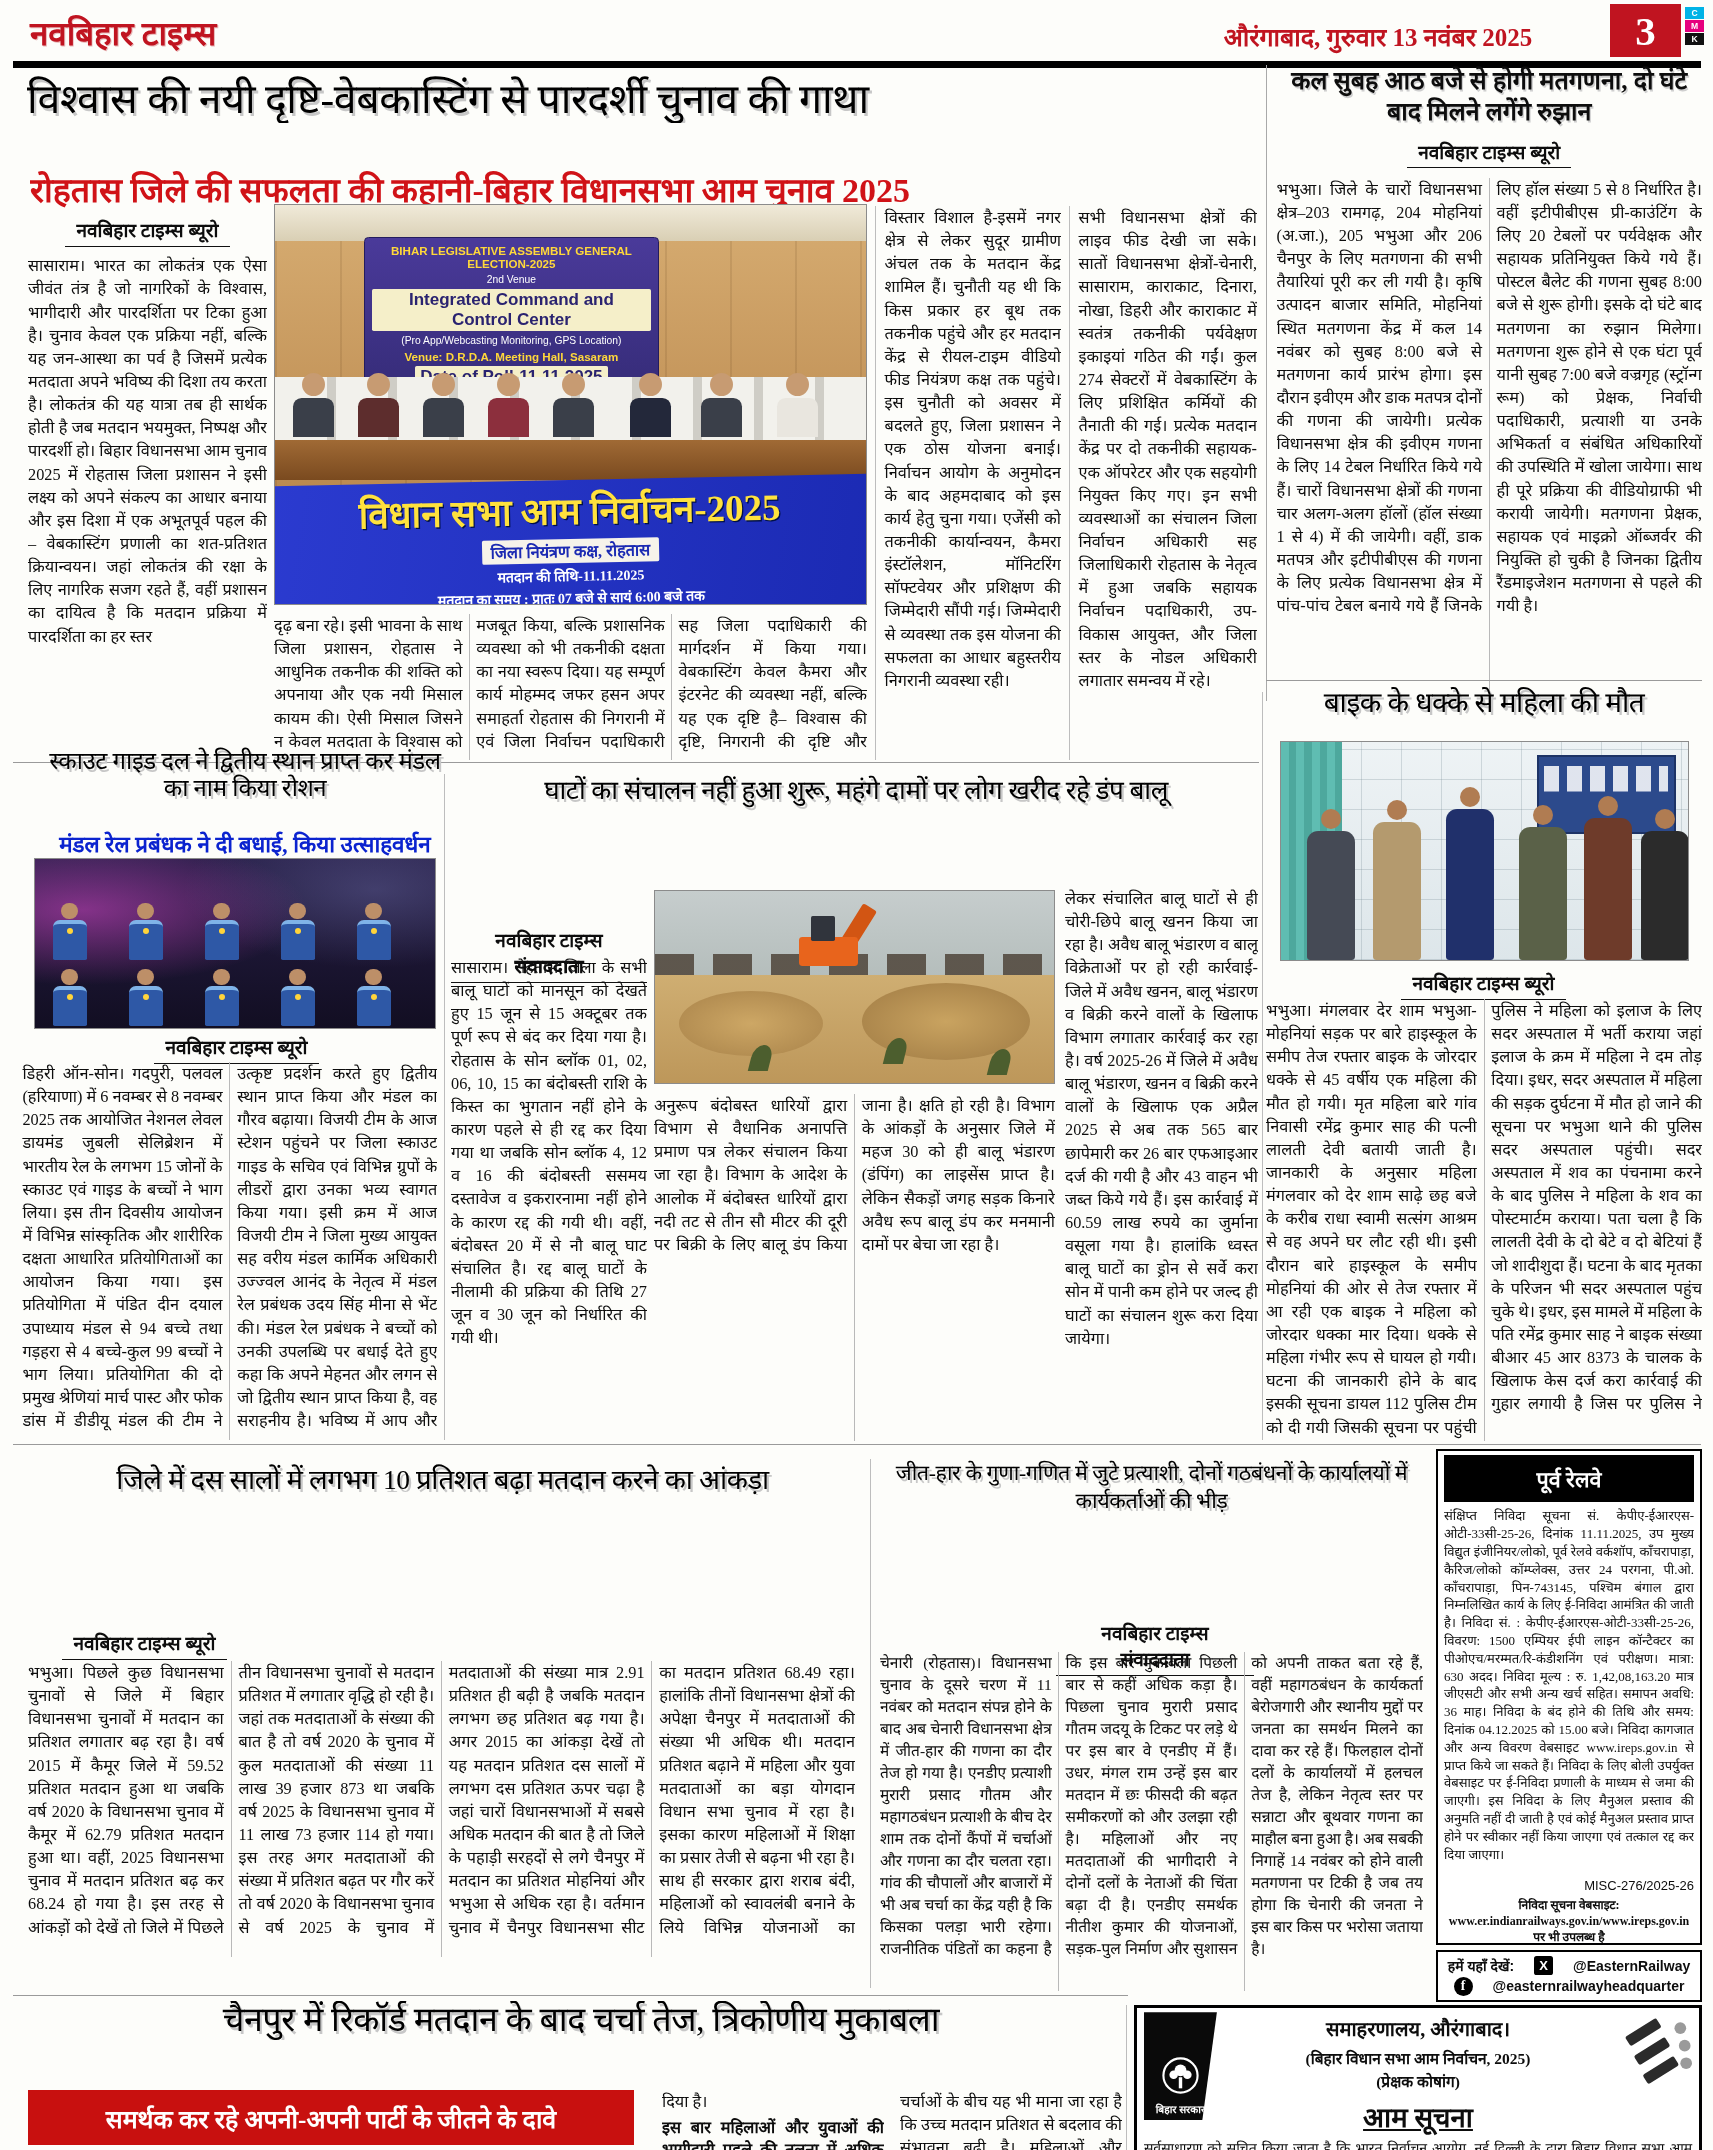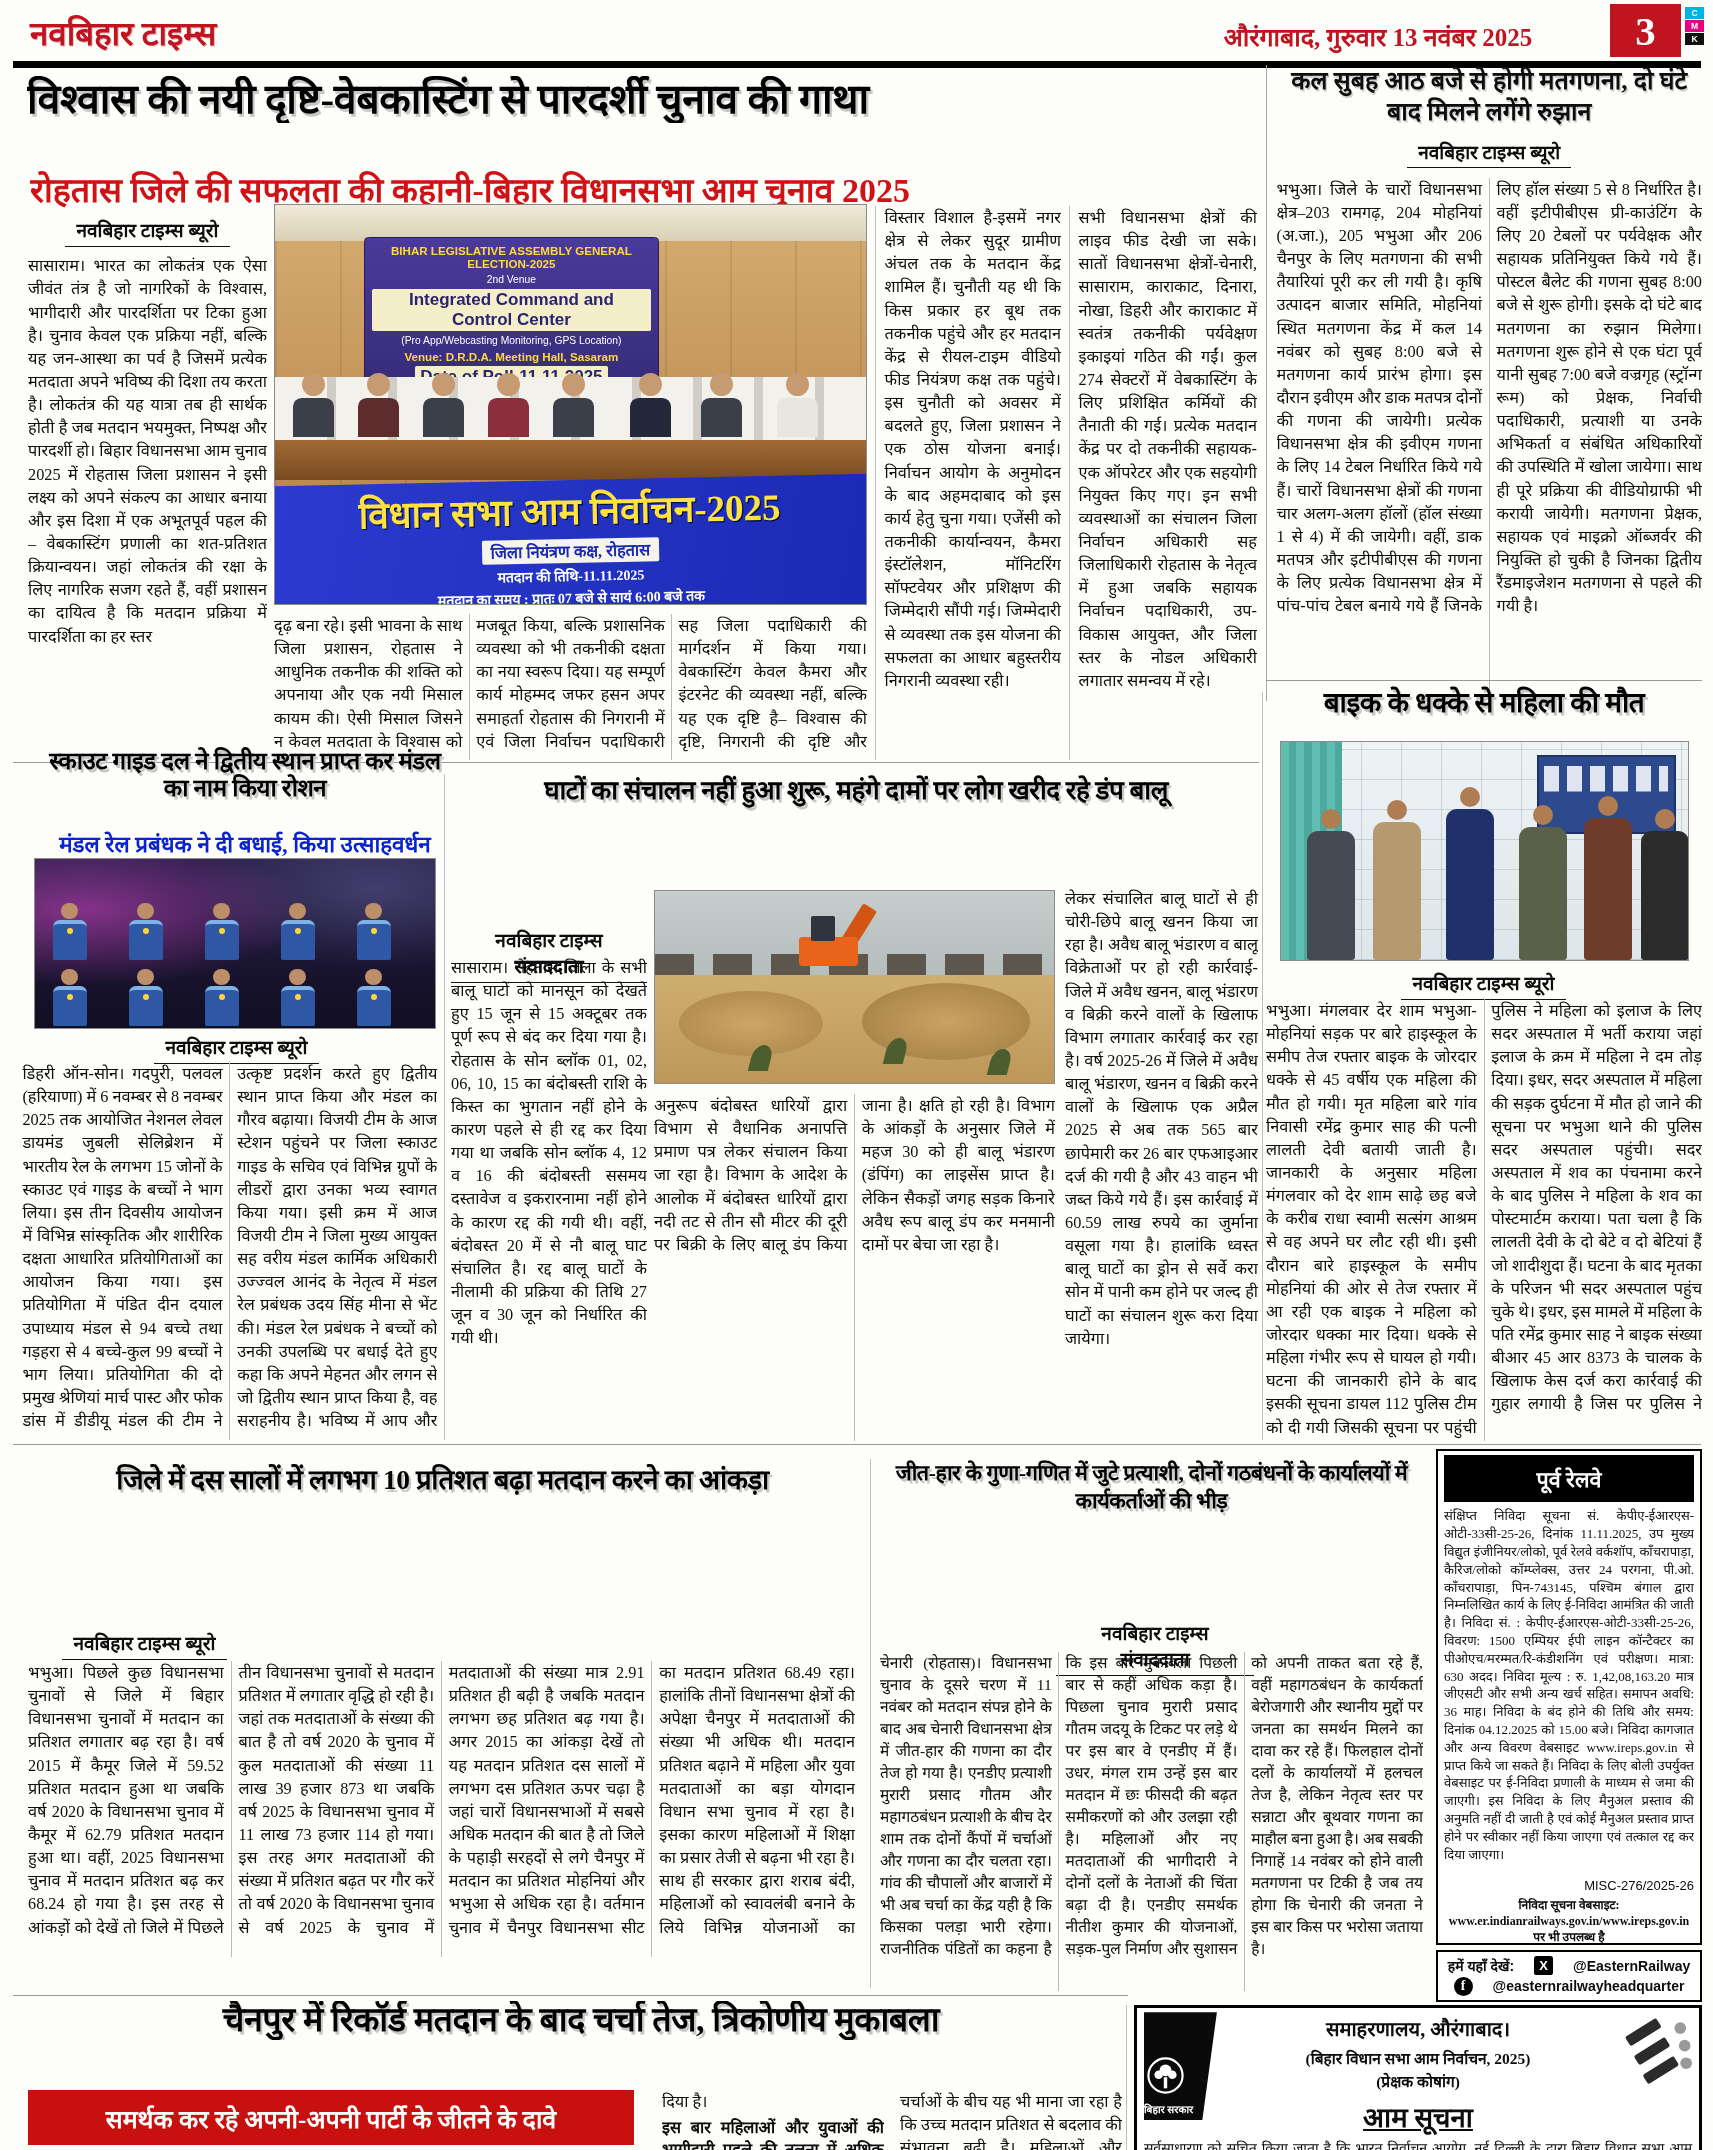--- a/index.html
+++ b/index.html
@@ -3,21 +3,21 @@
 <meta charset="utf-8">
 <style>
   *{margin:0;padding:0;box-sizing:border-box}
   html,body{background:#e9e9e9}
   .page{position:relative;width:1714px;height:2679px;background:#fdfdfa;overflow:hidden;
         font-family:"Liberation Serif","DejaVu Serif",serif;color:#0d0d0d}
   .abs{position:absolute}
   .story{font-size:16.3px;line-height:1.42;text-align:justify;overflow:hidden}
   .byline{font-weight:bold;text-align:center;font-size:19px;border-bottom:1.7px solid #111;
           width:fit-content;margin:0 auto;padding:0 11.2px 2.6px 11.2px}
-  .hl{font-weight:bold;color:#000;line-height:1.14;text-shadow:2.2px 2.6px 0 #c7c7c7;letter-spacing:-0.4px}
+  .hl{font-weight:normal;color:#000;line-height:1.14;text-shadow:2.2px 2.6px 0 #c7c7c7;letter-spacing:-0.4px}
   .nowrap{white-space:nowrap;overflow:hidden}
   .cols2{columns:2;column-gap:14.6px;column-rule:0.4px solid #b9b9b9}
   .cols3{columns:3;column-gap:13.8px;column-rule:0.4px solid #b9b9b9}
   .cols4{columns:4;column-gap:14.6px;column-rule:0.4px solid #b9b9b9}
 
   
   #mast-name{left:30px;top:9.5px;font-size:33px;font-weight:bold;color:#c01420;text-shadow:0.9px 0.9px 0 #e8b9b9}
   #mast-region{left:657px;top:5.2px;width:402px;height:52px;background:#1a23e0;color:#fff;
                font-size:34px;font-weight:bold;display:flex;align-items:center;justify-content:center}
   #mast-date{left:1161px;top:19px;width:434px;font-size:25px;font-weight:bold;color:#c01420;text-align:center}
@@ -174,21 +174,21 @@
       font-size:25px;font-weight:bold;display:flex;align-items:center;justify-content:center}
   #chain-col4{left:662px;top:2090px;width:222px;height:525px}
   #chain-col5{left:900px;top:2090px;width:222px;height:525px}
   .chain-sub{font-weight:bold;font-size:16.3px;line-height:1.35;margin:3.4px 0}
 
   
   #vr3{left:1126px;top:2005px;width:0.9px;height:611px;background:#bdbdbd}
   #obs-ad{left:1134px;top:2005px;width:568px;height:615px;border:3px solid #000;background:#fff;padding:4.3px 6.9px}
   #obs-head{display:flex;align-items:flex-start;gap:4.3px}
   #obs-logo{width:73px;height:108px;background:#0a0a0a;clip-path:polygon(0 0,100% 0,80% 100%,0 100%);
-      display:flex;flex-direction:column;justify-content:flex-end;padding-bottom:4.3px}
+      display:flex;flex-direction:column;align-items:center;justify-content:flex-end;padding-bottom:4.3px}
   #obs-logo .lbl{color:#fff;font-size:10.3px;font-weight:bold}
   #obs-center{flex:1;text-align:center;padding-top:2.6px}
   #obs-center .h1{font-size:20px;font-weight:bold}
   #obs-center .h2{font-size:15.5px;font-weight:bold;margin-top:5px}
   #obs-center .h3{font-size:15.5px;font-weight:bold;margin-top:1px}
   #obs-center .title{font-size:27.5px;font-weight:bold;text-decoration:underline;margin-top:6px}
   #obs-eci{width:73px;height:82px}
   #obs-intro{font-size:14px;line-height:1.44;text-align:justify;margin-top:4.3px}
   .sc1{background:#00b3e6}.sc2{background:#e6007e}.sc4{background:#111}
 </style>

